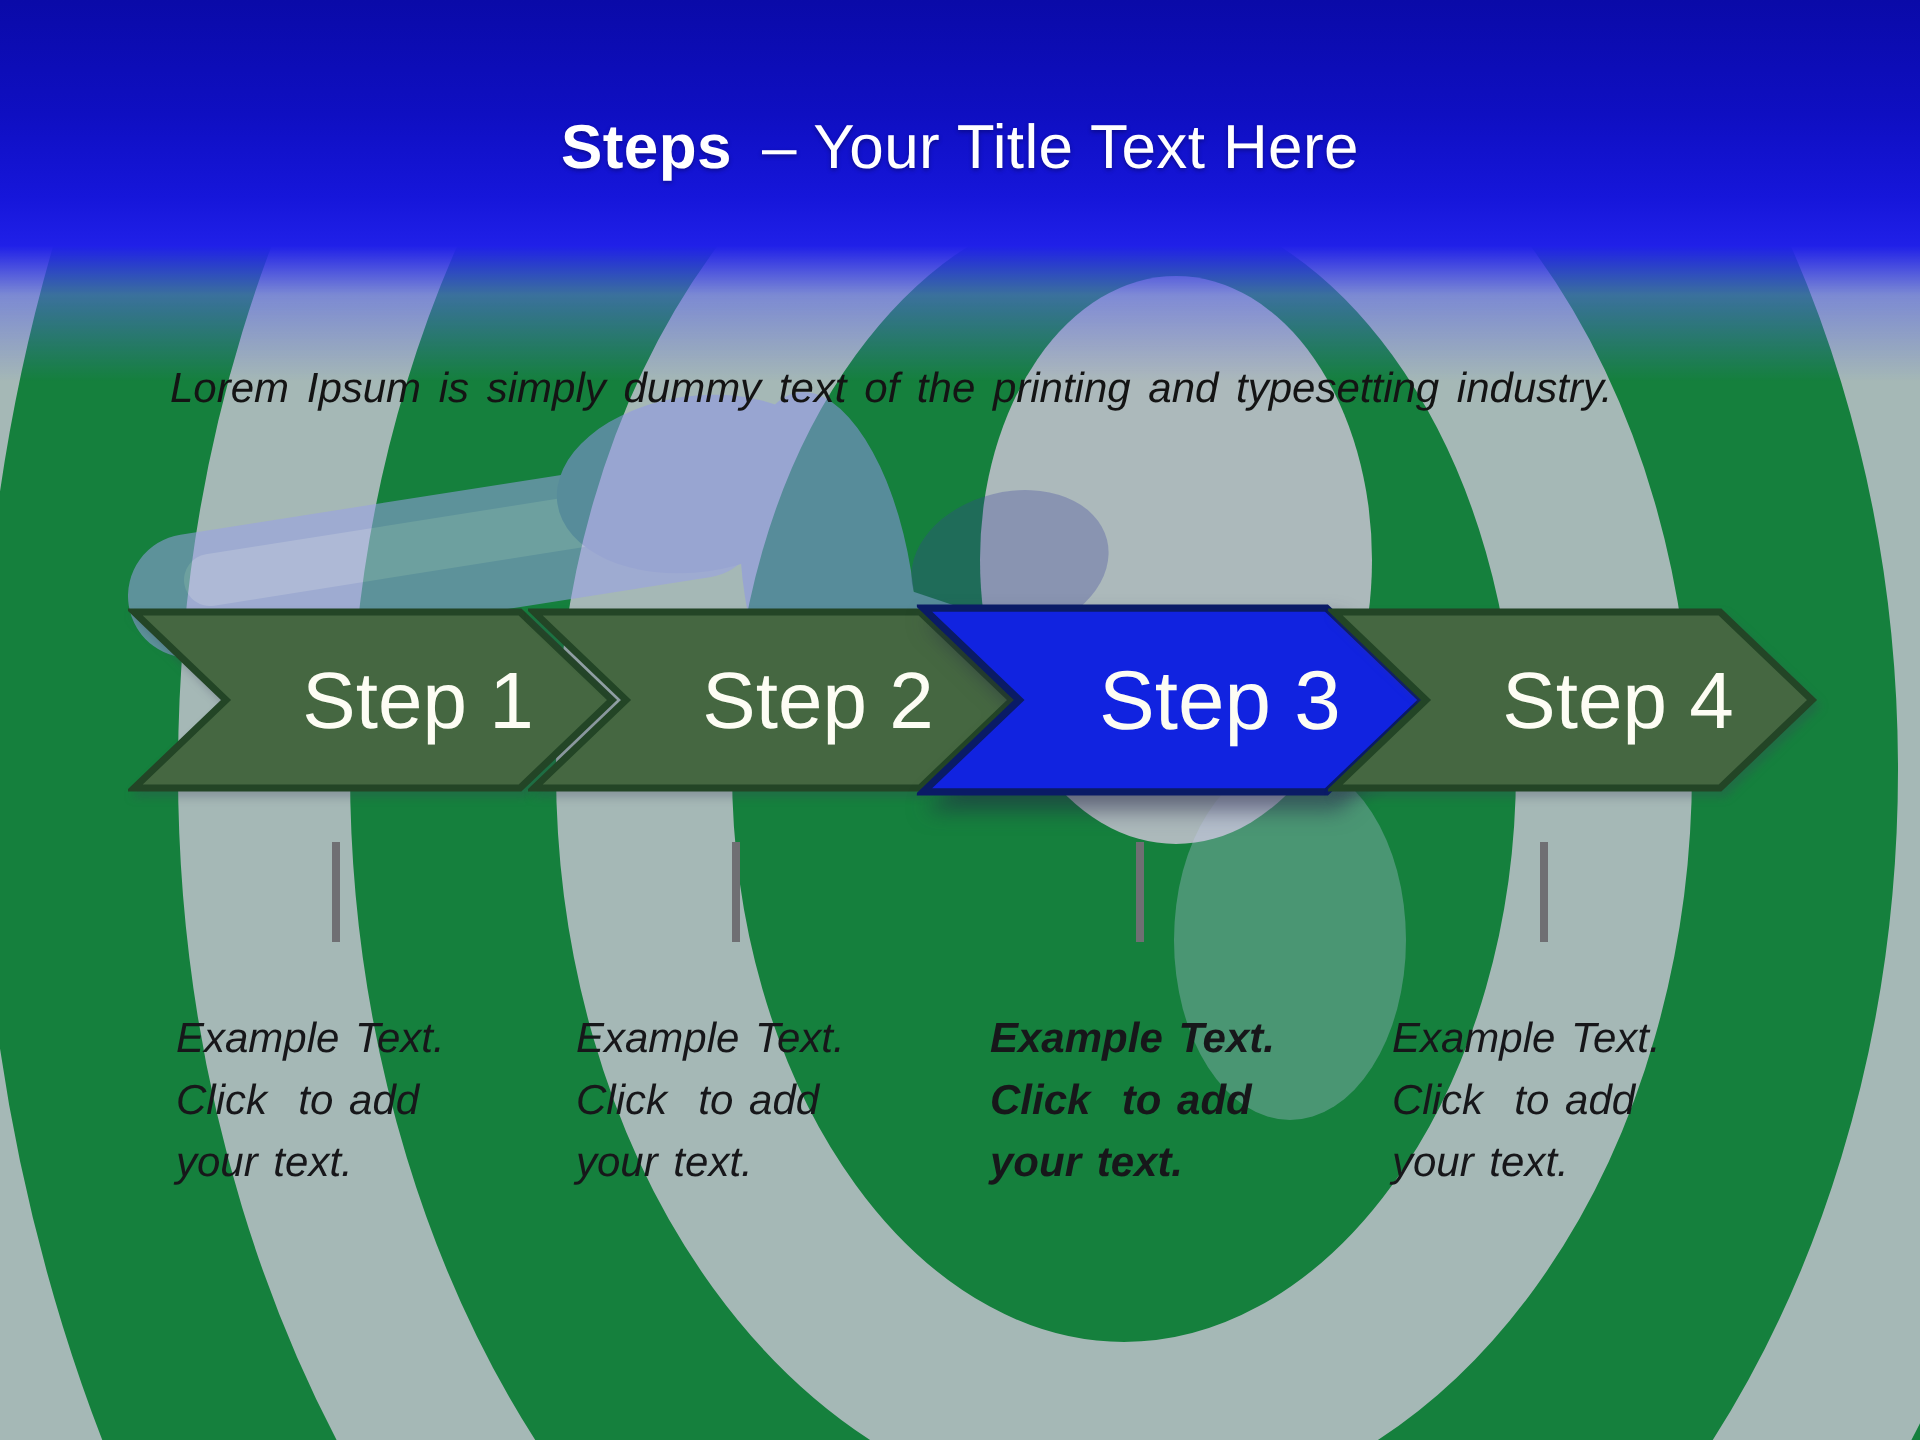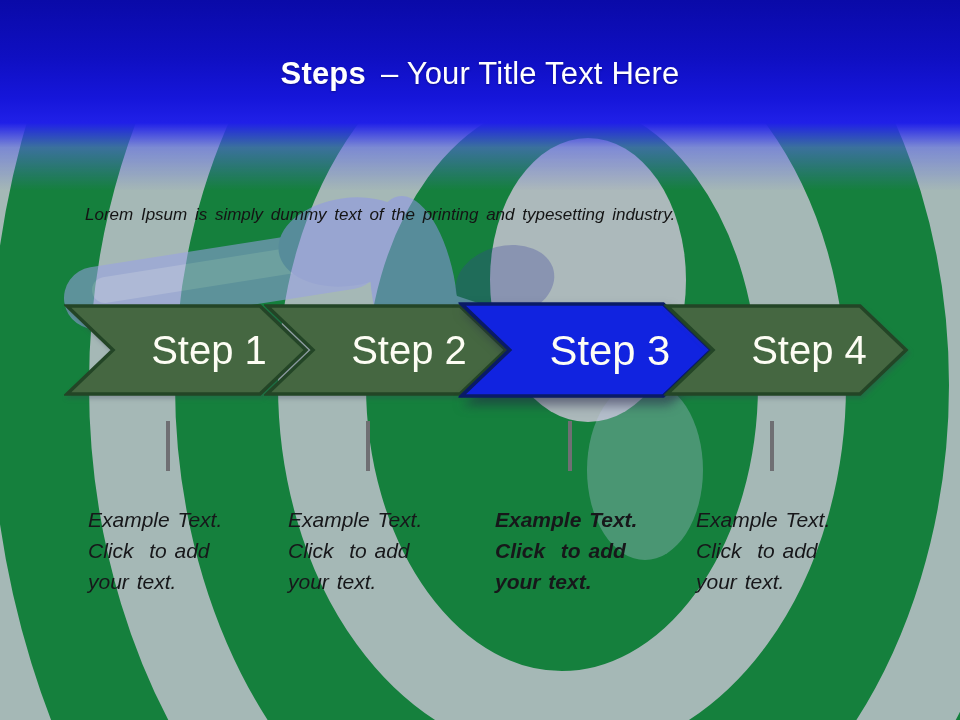--- a/index.html
+++ b/index.html
@@ -21,22 +21,22 @@
   }
   .title{
     position:absolute;top:56px;left:0;width:960px;
     text-align:center;color:#ffffff;font-size:31px;letter-spacing:0.2px;
     text-shadow:0 1px 2px rgba(0,0,30,0.35);
   }
   .title .b{font-weight:700;}
   .title .r{font-weight:400;margin-left:15px;}
   
   .intro{
-    position:absolute;left:85px;top:196px;width:806px;
-    font-style:italic;font-size:17px;line-height:37px;color:#141414;
+    position:absolute;left:85px;top:176px;width:806px;
+    font-style:italic;font-size:21px;line-height:37px;color:#141414;
     text-align:justify;word-spacing:3px;
   }
   
   .chevron{position:absolute;top:303px;width:248px;height:94px;
     filter:drop-shadow(2px 3px 2px rgba(60,60,90,0.28));}
   .chevron polygon{fill:#456741;stroke:#234526;stroke-width:3.5;}
   .chevron text{
     fill:#fdfdf4;font-size:40px;font-family:"Liberation Sans",sans-serif;
   }
   .chevron.active{filter:drop-shadow(5px 7px 5px rgba(35,35,70,0.55));

